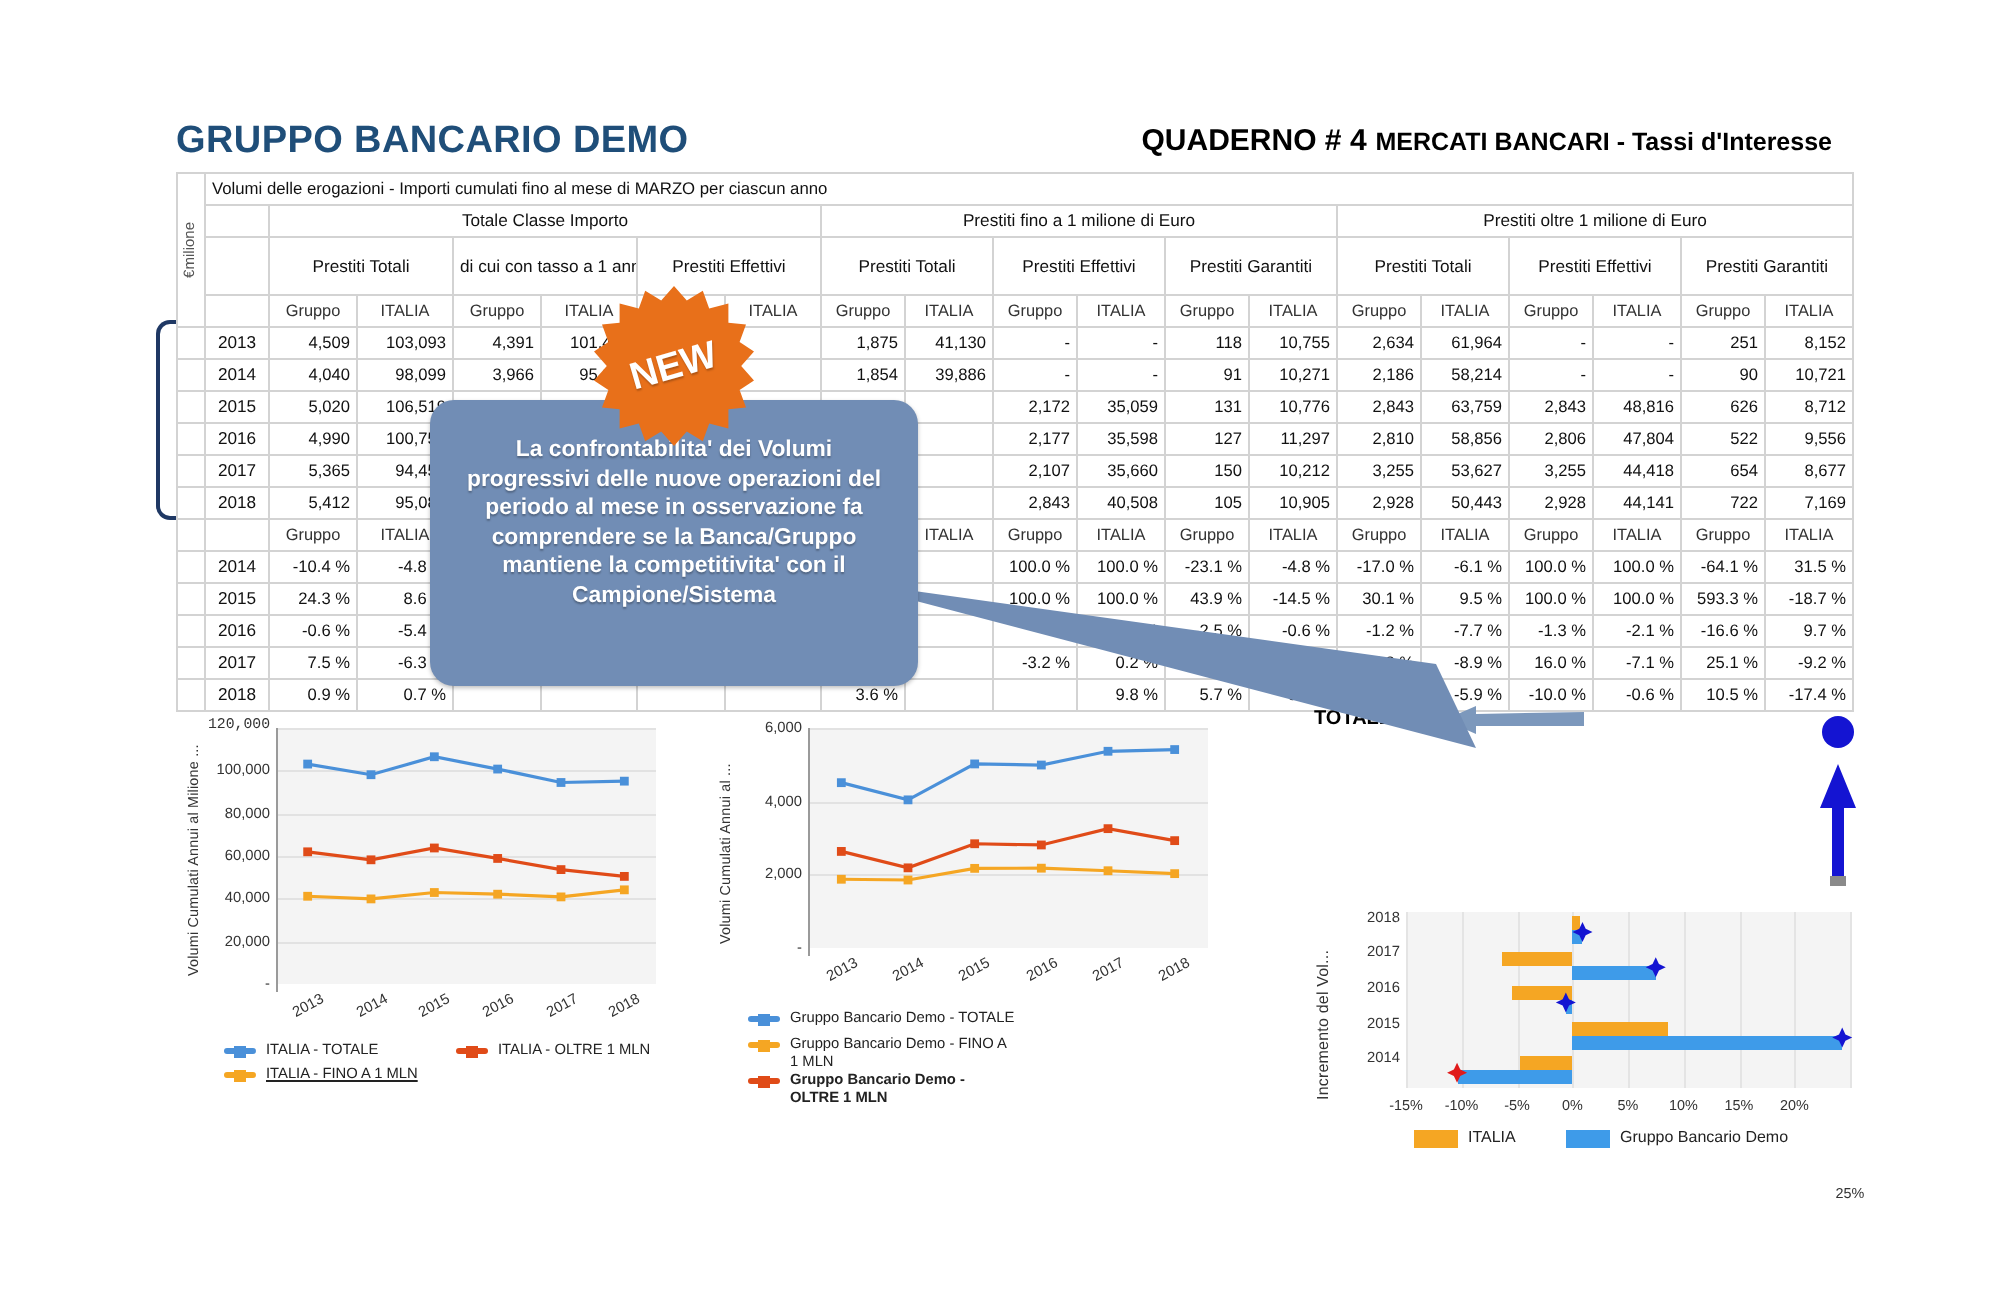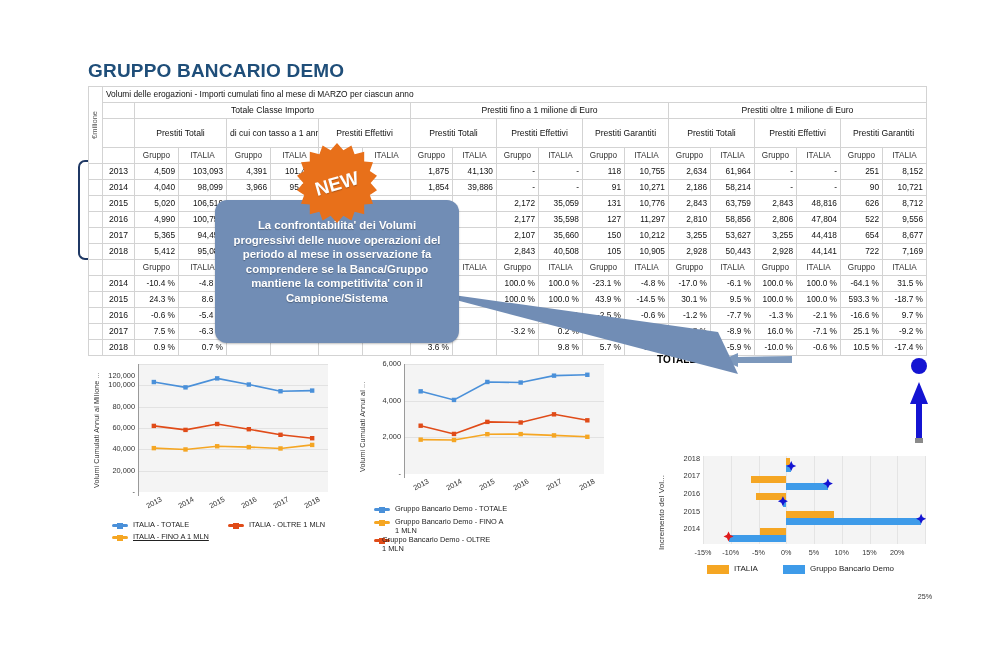--- a/index.html
+++ b/index.html
@@ -103,20 +103,24 @@
   .bar-xtick{position:absolute;font-size:7.2px;color:#333;text-align:center;}
   .bar{position:absolute;}
   svg{display:block;overflow:visible;}
 </style>
 </head>
 <body>
 
 <div class="page">
 
   <div class="hdr-title">GRUPPO BANCARIO DEMO</div>
+  <div class="hdr-right">
+    <span class="q">QUADERNO # 4</span>
+    <span class="m">MERCATI BANCARI - Tassi d'Interesse</span>
+  </div>
 
   <div class="brace"></div>
 
   <div class="tbl-wrap">
     <table class="grid">
       <colgroup>
         <col style="width:14px">
           <col style="width:32px">
         <col style="width:44px">
           <col style="width:48px">
@@ -493,21 +497,21 @@
       <div class="ytick" style="left: 11px; top: 109.667px; width: 36px;">20,000</div>
       <div style="position: absolute; left: 50px; top: 114.667px; width: 190px; height: 1px; background: rgb(226, 226, 226);"></div>
       <div class="ytick" style="left: 11px; top: 88.3333px; width: 36px;">40,000</div>
       <div style="position: absolute; left: 50px; top: 93.3333px; width: 190px; height: 1px; background: rgb(226, 226, 226);"></div>
       <div class="ytick" style="left: 11px; top: 67px; width: 36px;">60,000</div>
       <div style="position: absolute; left: 50px; top: 72px; width: 190px; height: 1px; background: rgb(226, 226, 226);"></div>
       <div class="ytick" style="left: 11px; top: 45.6667px; width: 36px;">80,000</div>
       <div style="position: absolute; left: 50px; top: 50.6667px; width: 190px; height: 1px; background: rgb(226, 226, 226);"></div>
       <div class="ytick" style="left: 11px; top: 24.3333px; width: 36px;">100,000</div>
       <div style="position: absolute; left: 50px; top: 29.3333px; width: 190px; height: 1px; background: rgb(226, 226, 226);"></div>
-      <div class="ytick" style="left: 11px; top: 15px; width: 36px;">120,000</div>
+      <div class="ytick" style="left: 11px; top: 3px; width: 36px; font-family: Liberation Mono, monospace;">120,000</div>
       <div style="position: absolute; left: 50px; top: 8px; width: 190px; height: 1px; background: rgb(226, 226, 226);"></div>
       <div style="position: absolute; left: 50px; top: 8px; width: 1px; height: 132px; background: rgb(154, 154, 154);"></div>
       <div class="xtick" style="left: 52.8333px; top: 142px; width: 26px;">2013</div>
       <div class="xtick" style="left: 84.5px; top: 142px; width: 26px;">2014</div>
       <div class="xtick" style="left: 116.167px; top: 142px; width: 26px;">2015</div>
       <div class="xtick" style="left: 147.833px; top: 142px; width: 26px;">2016</div>
       <div class="xtick" style="left: 179.5px; top: 142px; width: 26px;">2017</div>
       <div class="xtick" style="left: 211.167px; top: 142px; width: 26px;">2018</div>
       <svg width="260" height="190" style="position: absolute; left: 0px; top: 0px; pointer-events: none;">
         <polyline points="65.83333333333333,26.03413333333333 97.5,31.361066666666673 129.16666666666669,22.379733333333334 160.83333333333334,28.53013333333334 192.5,35.248000000000005 224.16666666666669,34.57813333333333" fill="none" stroke="#4A90D9" stroke-width="1.6"></polyline>
@@ -584,21 +588,21 @@
         <rect x="233.13333333333335" y="62.11999999999999" width="4.4" height="4.4" fill="#E04B18"></rect>
       </svg>
       <div class="legline" style="left: 22px; top: 152px; width: 16px; background: rgb(74, 144, 217);"></div>
       <div class="legmark" style="left: 27px; top: 150.5px; background: rgb(74, 144, 217);"></div>
       <div class="leg" style="left: 43px; top: 148px;">Gruppo Bancario Demo - TOTALE</div>
       <div class="legline" style="left: 22px; top: 165px; width: 16px; background: rgb(245, 166, 35);"></div>
       <div class="legmark" style="left: 27px; top: 163.5px; background: rgb(245, 166, 35);"></div>
       <div class="leg" style="left: 43px; top: 161px; white-space: normal; width: 110px; line-height: 9px;">Gruppo Bancario Demo - FINO A 1 MLN</div>
       <div class="legline" style="left: 22px; top: 183px; width: 16px; background: rgb(224, 75, 24);"></div>
       <div class="legmark" style="left: 27px; top: 181.5px; background: rgb(224, 75, 24);"></div>
-      <div class="leg" style="left: 30px; top: 179px; white-space: normal; width: 110px; line-height: 9px;">Gruppo Bancario Demo - OLTRE 1 MLN</div>
+      <div class="leg" style="left: 43px; top: 179px; white-space: normal; width: 110px; line-height: 9px; font-weight: bold;">Gruppo Bancario Demo - OLTRE 1 MLN</div>
     </div>
 
   <div class="chart" id="chart3" style="left:655px;top:450px;width:290px;height:140px;">
       <div class="plotbg" style="left: 48px; top: 6px; width: 222px; height: 88px;"></div>
       <div class="axlabel" style="left: 2px; top: 8px; height: 92px; font-size: 8px;">Incremento  del Vol...</div>
       <div style="position: absolute; left: 48px; top: 6px; width: 1px; height: 88px; background: rgb(228, 228, 228);"></div>
       <div class="bar-xtick" style="left: 35px; top: 98px; width: 26px;">-15%</div>
       <div style="position: absolute; left: 75.75px; top: 6px; width: 1px; height: 88px; background: rgb(228, 228, 228);"></div>
       <div class="bar-xtick" style="left: 62.75px; top: 98px; width: 26px;">-10%</div>
       <div style="position: absolute; left: 103.5px; top: 6px; width: 1px; height: 88px; background: rgb(228, 228, 228);"></div>

